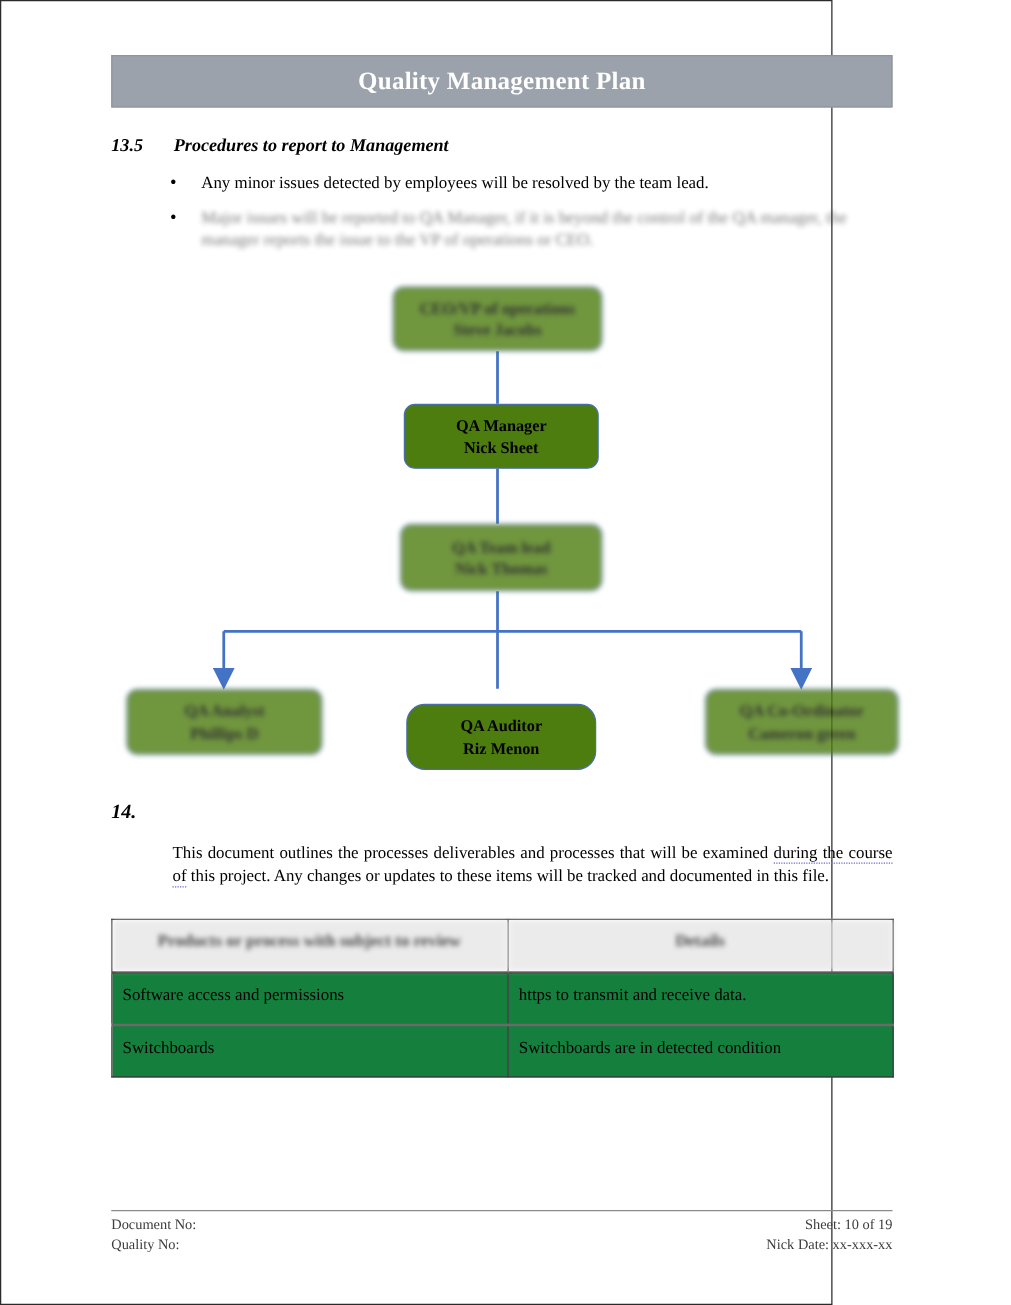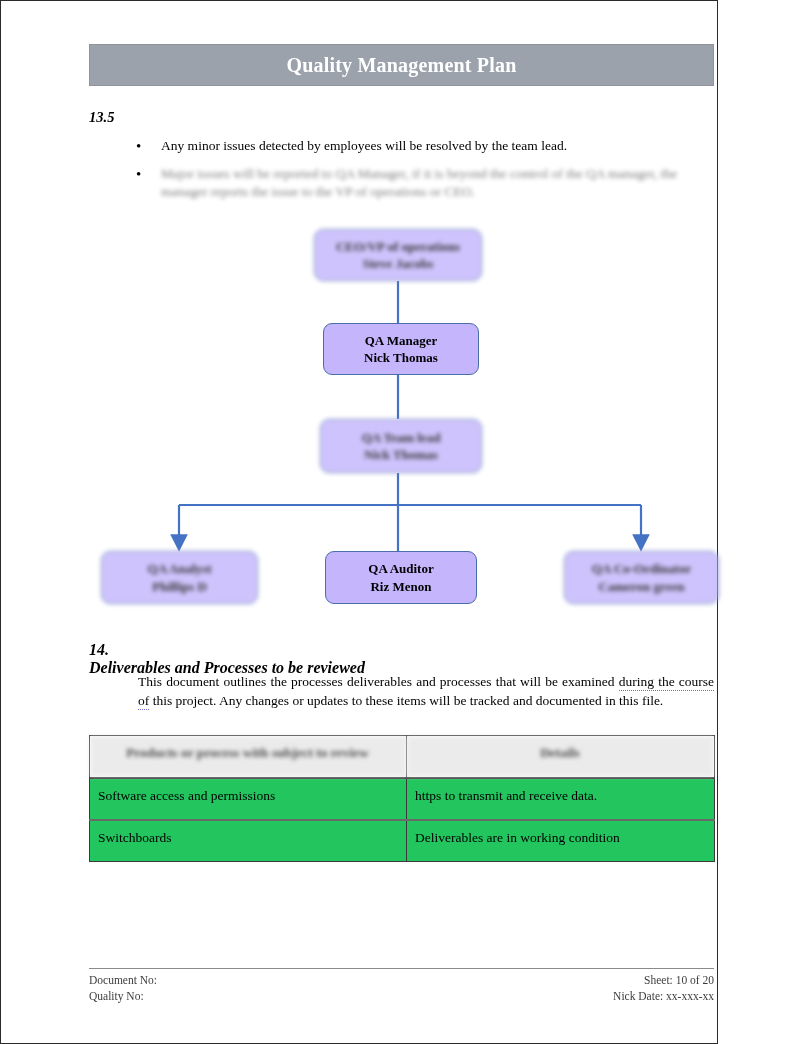--- a/index.html
+++ b/index.html
@@ -8,21 +8,21 @@
     width: 809px;
     height: 1044px;
     background: #ffffff;
     font-family: "Liberation Serif", serif;
     color: #000000;
     overflow: hidden;
   }
 
   #page {
     position: relative;
-    width: 718px;
+    width: 666px;
     height: 1044px;
     background: #ffffff;
     border: 1px solid #2b2b2b;
   }
 
   
   .banner {
     position: absolute;
     left: 88px;
     top: 43px;
@@ -87,40 +87,40 @@
     position: absolute;
     left: 88px;
     top: 222px;
     width: 632px;
     height: 390px;
   }
   #chart svg { position: absolute; left: 0; top: 0; }
 
   .node {
     position: absolute;
-    background: #c4b5fd;
+    background: #4d7c0f;
     border: 1px solid #4a6fa8;
     border-radius: 9px;
     display: flex;
     flex-direction: column;
     align-items: center;
     justify-content: center;
     font-weight: bold;
     font-size: 13px;
     line-height: 1.32;
     text-align: center;
     color: #000000;
   }
   .node .l2 { white-space: nowrap; }
 
   #node-ceo      { left: 225px; top: 6px;   width: 168px; height: 52px; }
   #node-manager  { left: 234px; top: 100px; width: 156px; height: 52px; }
   #node-teamlead { left: 231px; top: 196px; width: 162px; height: 54px; }
   #node-analyst  { left: 12px;  top: 328px; width: 157px; height: 53px; }
-  #node-auditor  { left: 236px; top: 328px; width: 152px; height: 53px; }
+  #node-auditor  { left: 236px; top: 340px; width: 152px; height: 53px; border-radius: 15px; }
   #node-coord    { left: 475px; top: 328px; width: 155px; height: 53px; }
 
   .misspell {
     text-decoration-style: wavy;
     text-decoration-color: #e03030;
     text-decoration-thickness: 1px;
     text-underline-offset: 2px;
     margin-top: 41px;
   }
 
@@ -157,21 +157,21 @@
     vertical-align: top;
     height: 42px;
   }
   #tbl thead th {
     background: #e4e4e4;
     text-align: center;
     font-weight: bold;
     border-bottom: 2px solid #3a3a3a;
   }
   #tbl tbody tr:first-child td { border-bottom: 2px solid #6a6a6a; }
-  #tbl tbody td { background: #22c55e; }
+  #tbl tbody td { background: #15803d; }
   #tbl col.c1 { width: 317px; }
   #tbl col.c2 { width: 308px; }
 
   
   #footer {
     position: absolute;
     left: 88px;
     top: 967px;
     width: 625px;
     border-top: 1px solid #8a8a8a;
@@ -185,20 +185,21 @@
 <body>
 
 <div id="page">
 
   <div class="banner">
     <span class="banner-title">Quality Management Plan</span>
   </div>
 
   <div class="sec-heading" id="sec135">
     <span class="sec-num">13.5</span>
+    <span>Procedures to report to Management</span>
   </div>
 
   <div class="bullet" id="bullet1">
     <span class="dot">•</span>
     <span class="txt">Any minor issues detected by employees will be resolved by the team lead.</span>
   </div>
 
   <div class="bullet" id="bullet2">
     <span class="dot">•</span>
     <span class="txt blurred">Major issues will be reported to QA Manager, if it is beyond the control of the QA manager, the manager reports the issue to the VP of operations or CEO.</span>
@@ -226,21 +227,21 @@
       <line x1="552" y1="282" x2="552" y2="320" stroke="#4472c4" stroke-width="2.2" marker-end="url(#arrow)"></line>
     </svg>
 
     <div class="node blurred-box" id="node-ceo">
       <span class="l1">CEO/VP of operations</span>
       <span class="l2">Steve Jacobs</span>
     </div>
 
     <div class="node" id="node-manager">
       <span class="l1">QA Manager</span>
-      <span class="l2">Nick Thomas</span>
+      <span class="l2">Nick Sheet</span>
     </div>
 
     <div class="node blurred-box" id="node-teamlead">
       <span class="l1">QA Team lead</span>
       <span class="l2">Nick Thomas</span>
     </div>
 
     <div class="node blurred-box" id="node-analyst">
       <span class="l1">QA Analyst</span>
       <span class="l2">Phillips D</span>
@@ -252,21 +253,20 @@
     </div>
 
     <div class="node blurred-box" id="node-coord">
       <span class="l1">QA Co-Ordinator</span>
       <span class="l2">Cameron green</span>
     </div>
   </div>
 
   <div class="sec-heading" id="sec14">
     <span class="sec-num">14.</span>
-    <span>Deliverables and Processes to be reviewed</span>
   </div>
 
   <div id="para"><span>This document outlines the processes deliverables and processes that will be examined </span><span class="grammar">during the course of</span><span> this project. Any changes or updates to these items will be tracked and documented in this file.</span></div>
 
   <table id="tbl">
     <colgroup>
         <col class="c1">
         <col class="c2">
       </colgroup>
     <thead>
@@ -275,29 +275,29 @@
         <th class="blurred-th">Details</th>
       </tr>
     </thead>
     <tbody>
       <tr>
         <td>Software access and permissions</td>
         <td>https to transmit and receive data.</td>
       </tr>
       <tr>
         <td>Switchboards</td>
-        <td>Deliverables are in working condition</td>
+        <td>Switchboards are in detected condition</td>
       </tr>
     </tbody>
   </table>
 
   <div id="footer">
     <div class="frow">
       <span>Document No:</span>
-      <span>Sheet: 10 of 20</span>
+      <span>Sheet: 10 of 19</span>
     </div>
     <div class="frow">
       <span>Quality No:</span>
       <span>Nick Date: xx-xxx-xx</span>
     </div>
   </div>
 
 </div>
 
 </body></html>

